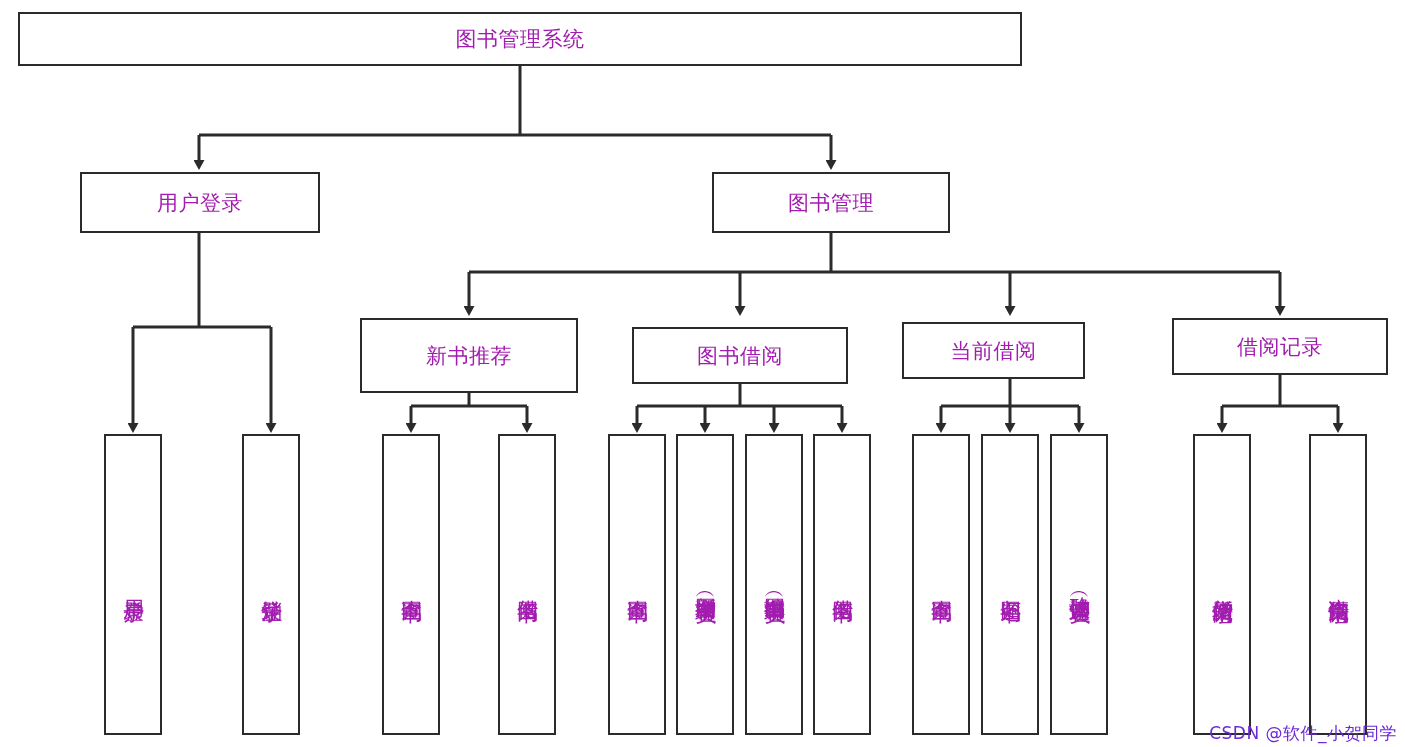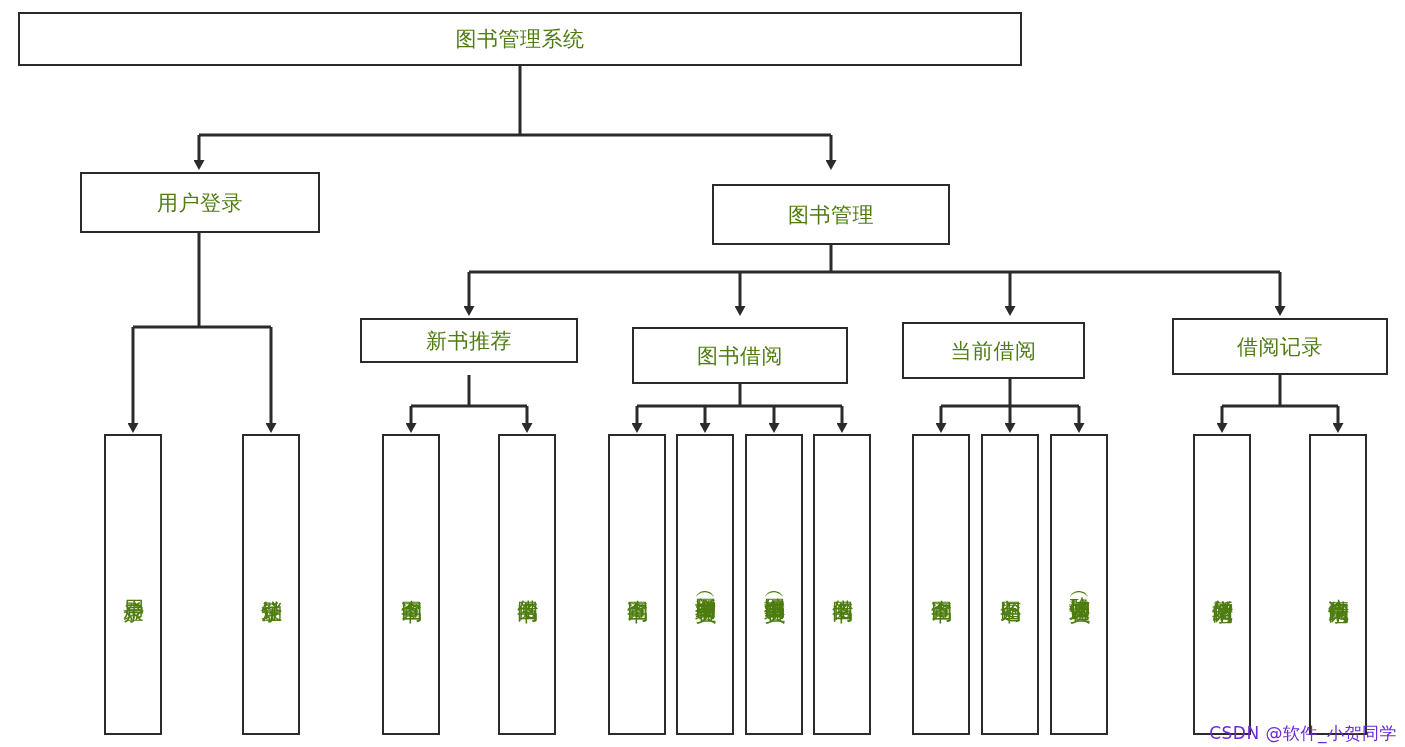--- a/index.html
+++ b/index.html
@@ -27,21 +27,21 @@
     pointer-events: none;
   }
   .node {
     position: absolute;
     box-sizing: border-box;
     border: 2px solid #2b2b2b;
     background: #ffffff;
     display: flex;
     align-items: center;
     justify-content: center;
-    color: #4d7c0f;
+    color: #a21caf;
   }
   .node.h {
     font-size: 21px;
     letter-spacing: 0.5px;
   }
   .node.v {
     writing-mode: vertical-rl;
     text-orientation: upright;
     font-size: 21px;
     line-height: 1.02;
@@ -121,25 +121,25 @@
     </g>
   </svg>
 
   <div class="node h title-node" style="left:18px; top:12px; width:1004px; height:54px;">
     <span>图书管理系统</span>
   </div>
 
   <div class="node h" style="left:80px; top:172px; width:240px; height:61px;">
     <span>用户登录</span>
   </div>
-  <div class="node h" style="left:712px; top:184px; width:238px; height:61px;">
+  <div class="node h" style="left:712px; top:172px; width:238px; height:61px;">
     <span>图书管理</span>
   </div>
 
-  <div class="node h" style="left:360px; top:318px; width:218px; height:45px;">
+  <div class="node h" style="left:360px; top:318px; width:218px; height:75px;">
     <span>新书推荐</span>
   </div>
   <div class="node h" style="left:632px; top:327px; width:216px; height:57px;">
     <span>图书借阅</span>
   </div>
   <div class="node h" style="left:902px; top:322px; width:183px; height:57px;">
     <span>当前借阅</span>
   </div>
   <div class="node h" style="left:1172px; top:318px; width:216px; height:57px;">
     <span>借阅记录</span>

